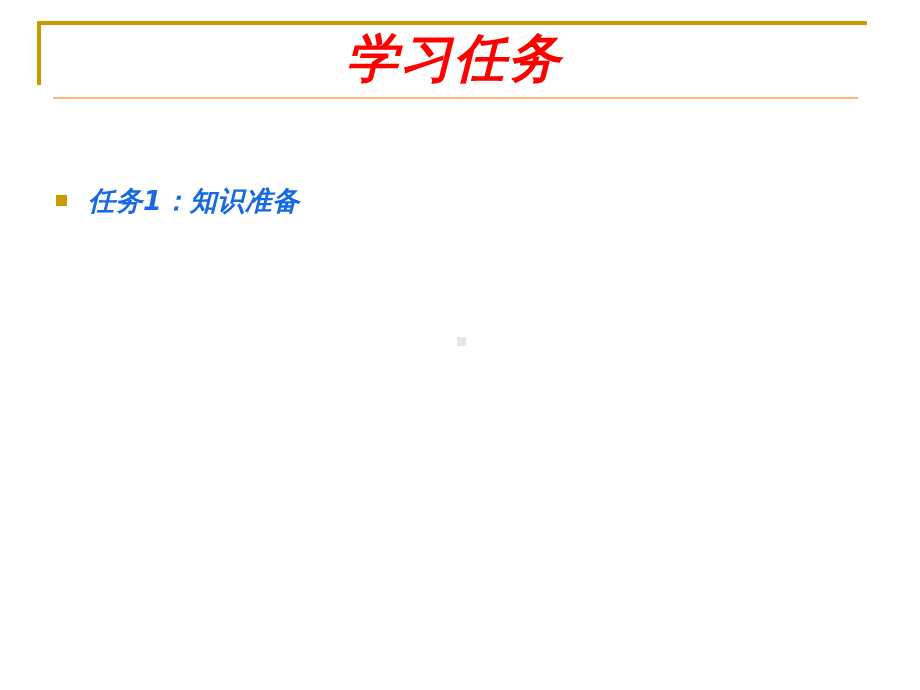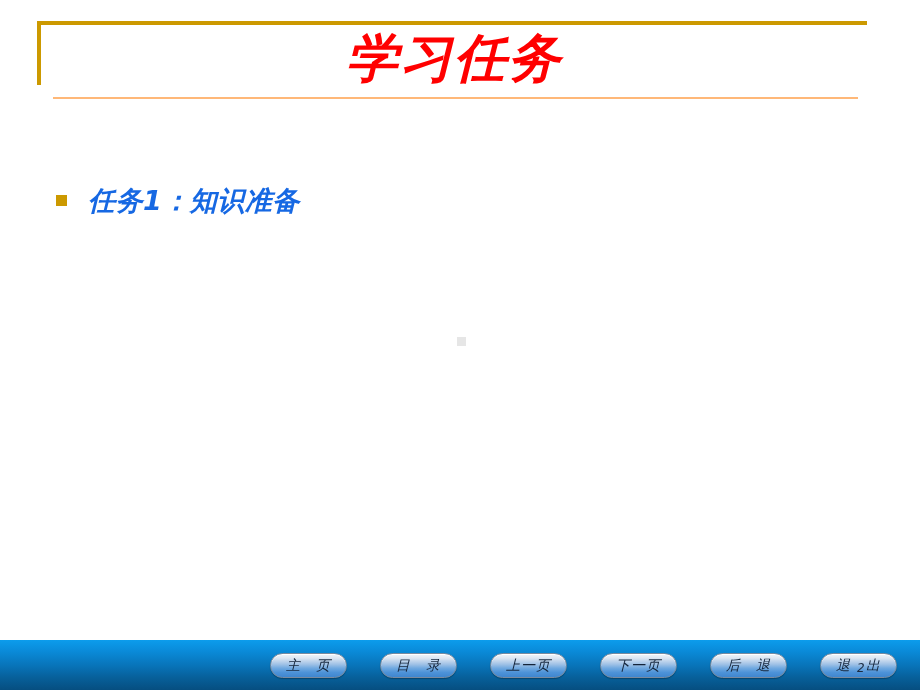--- a/index.html
+++ b/index.html
@@ -193,25 +193,14 @@
 
     <div class="bullet-row row-0">
       <span class="bullet-marker"></span>
       <span class="bullet-text">任务1：知识准备</span>
     </div>
 
 
     <div class="placeholder-mark"></div>
   </div>
 
-  <div class="nav-bar">
-    <div class="nav-buttons">
-      <div class="nav-btn b0">主　页</div>
-      <div class="nav-btn b1">目　录</div>
-      <div class="nav-btn b2">上一页</div>
-      <div class="nav-btn b3">下一页</div>
-      <div class="nav-btn b4">后　退</div>
-      <div class="nav-btn b5">退　出</div>
-      <div class="slide-number">2</div>
-    </div>
-  </div>
 
 </div>
 
 </body></html>

